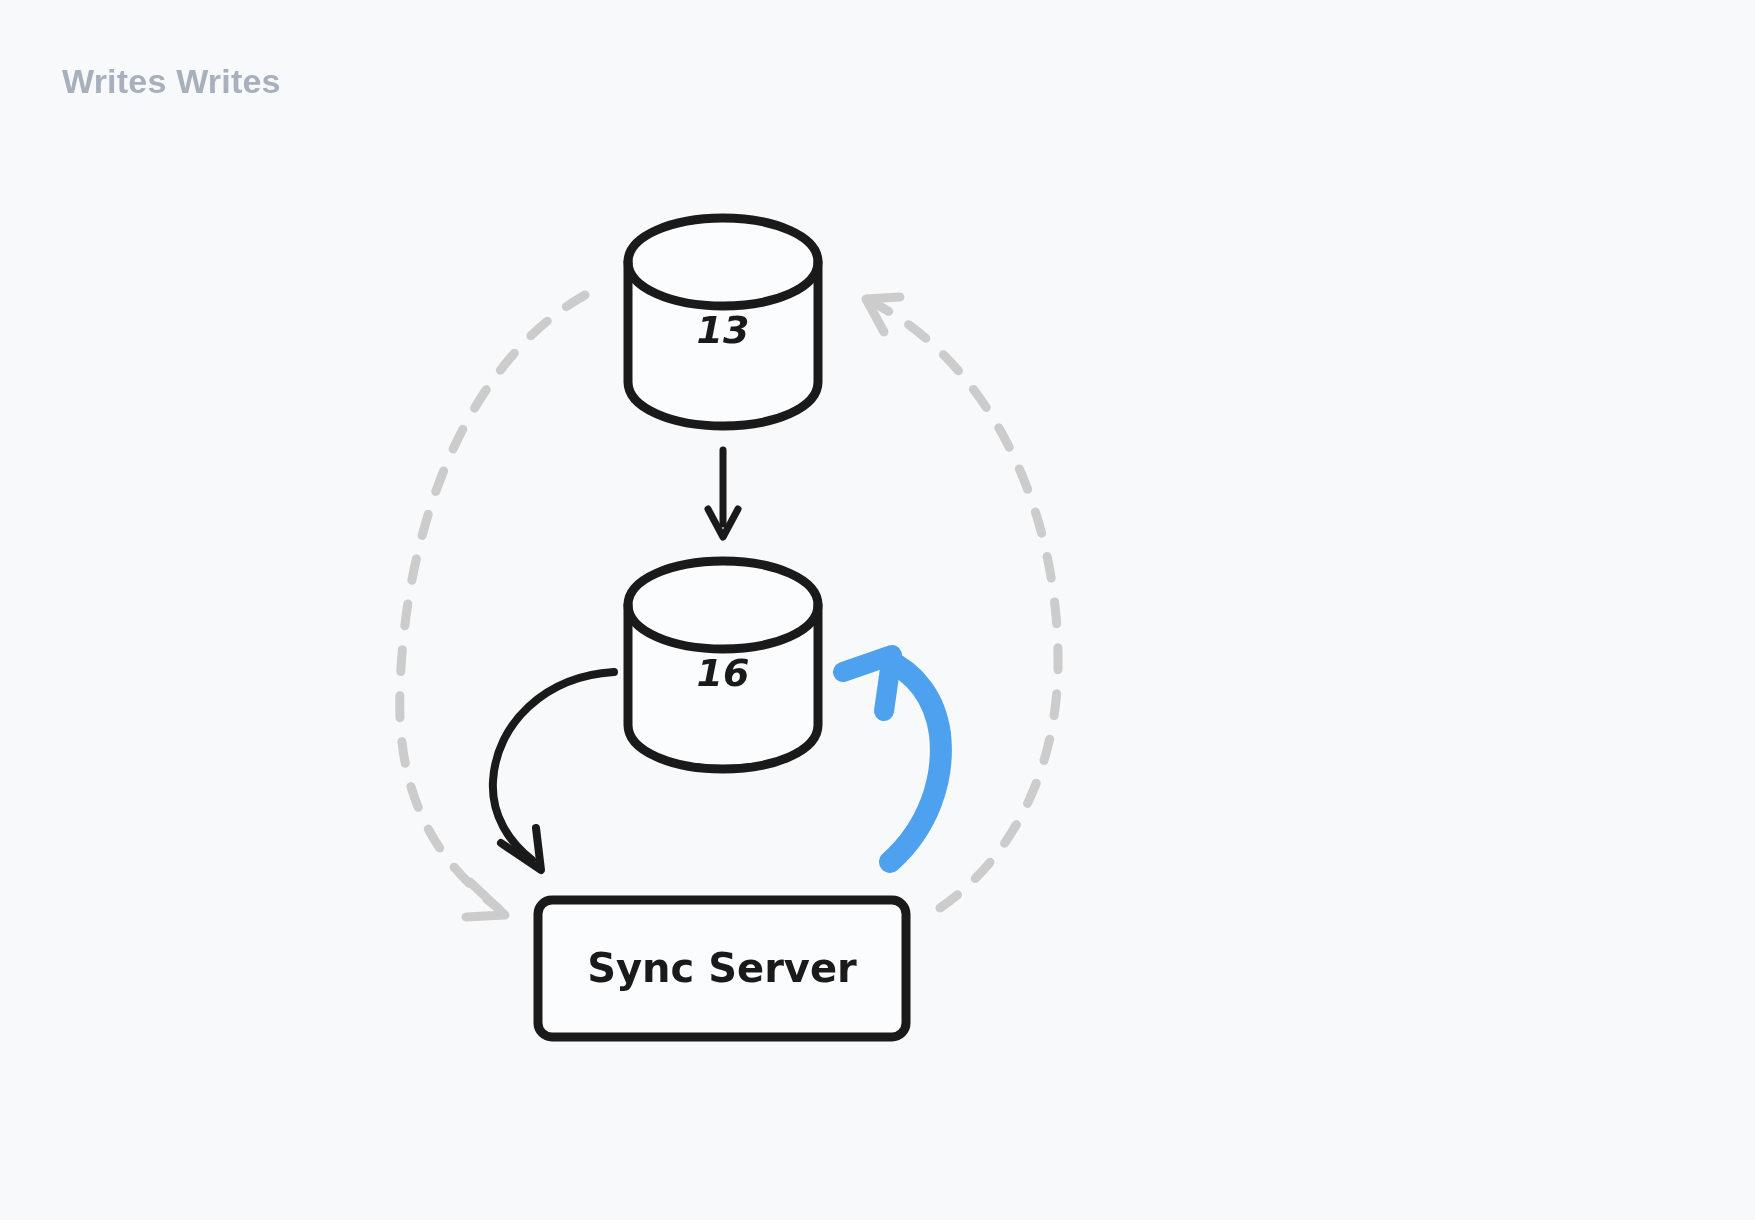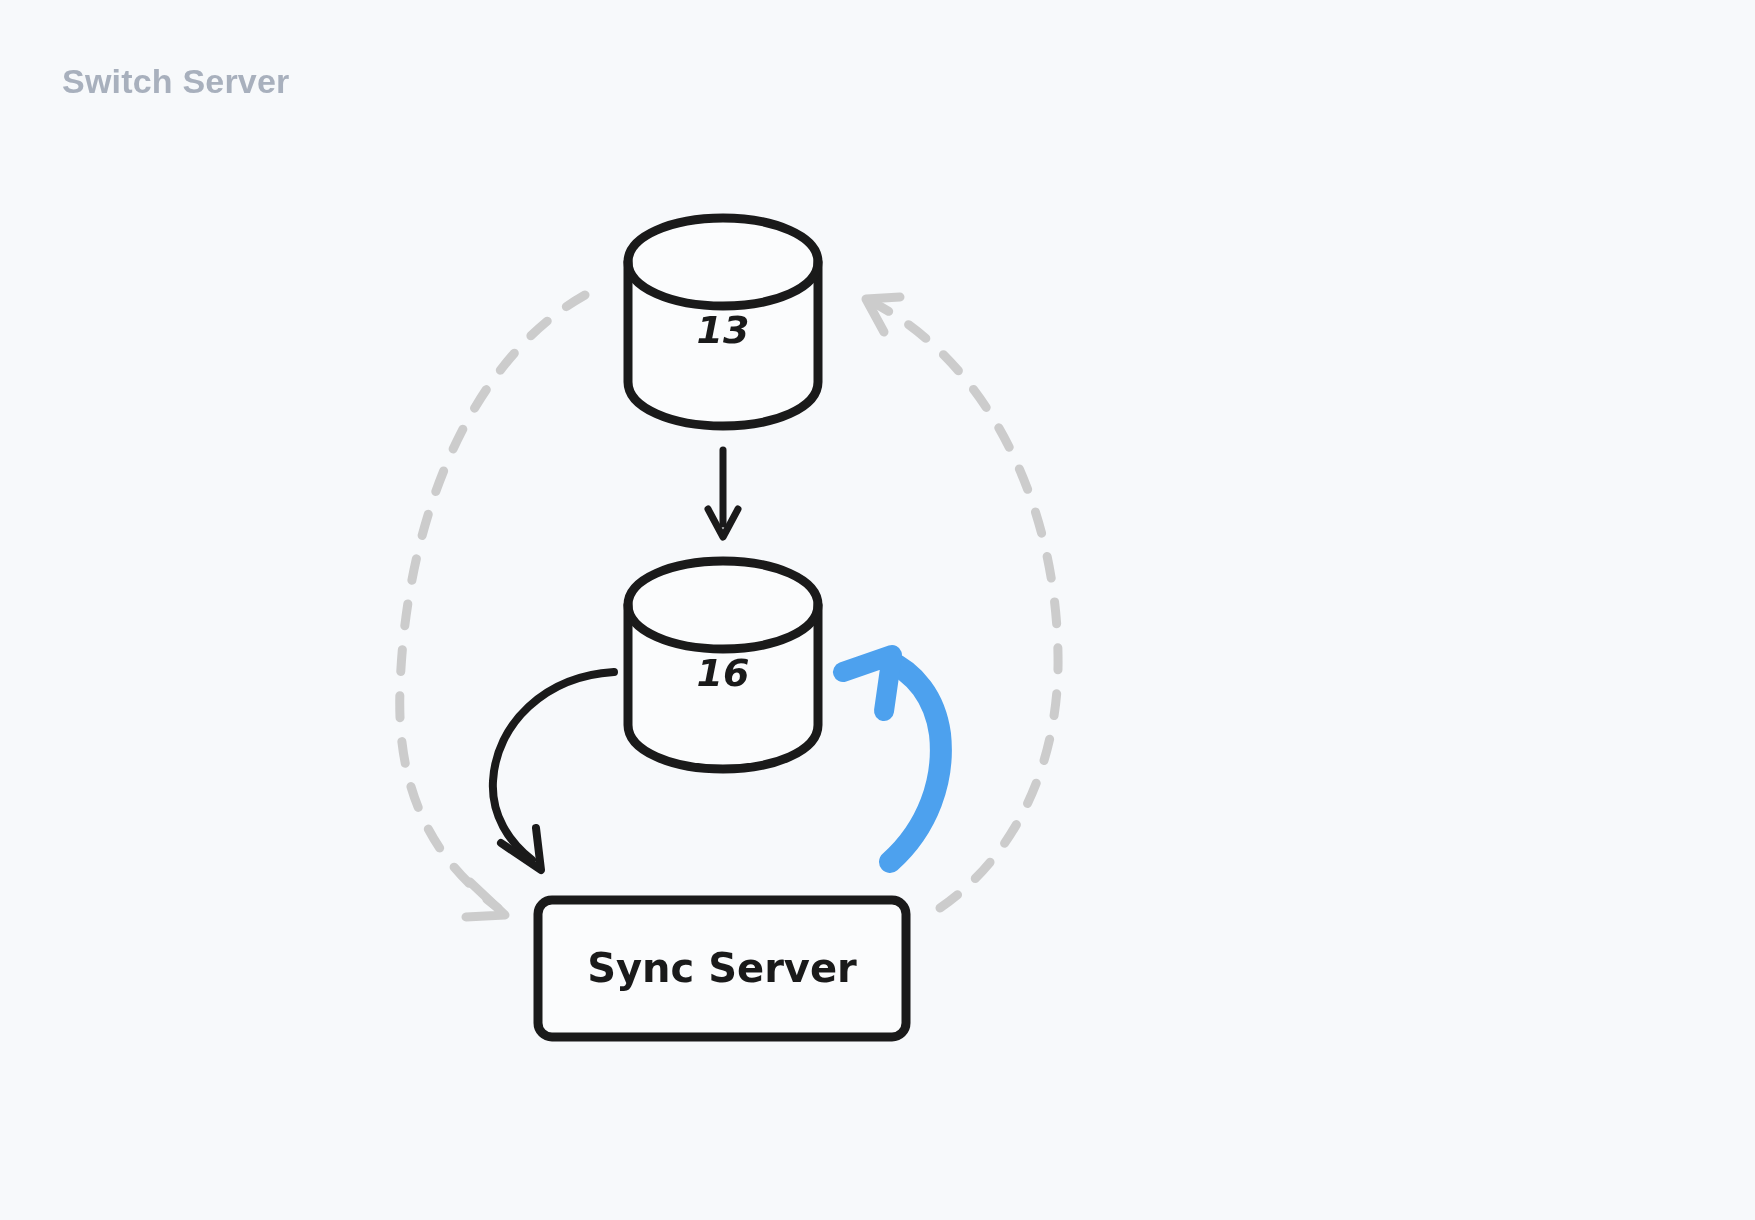--- a/index.html
+++ b/index.html
@@ -48,21 +48,21 @@
   }
   .box-label {
     font-size: 40px;
   }
 </style>
 </head>
 <body>
 
 <div id="stage">
 
-  <div id="title">Switch Server</div>
+  <div id="title">Writes Writes</div>
 
   <svg id="canvas" viewBox="0 0 1755 1220" xmlns="http://www.w3.org/2000/svg">
 
     <defs>
       <clipPath id="cyl-top-clip">
         <rect x="620" y="260" width="205" height="165"></rect>
       </clipPath>
       <clipPath id="cyl-bot-clip">
         <rect x="620" y="603" width="205" height="165"></rect>
       </clipPath>

